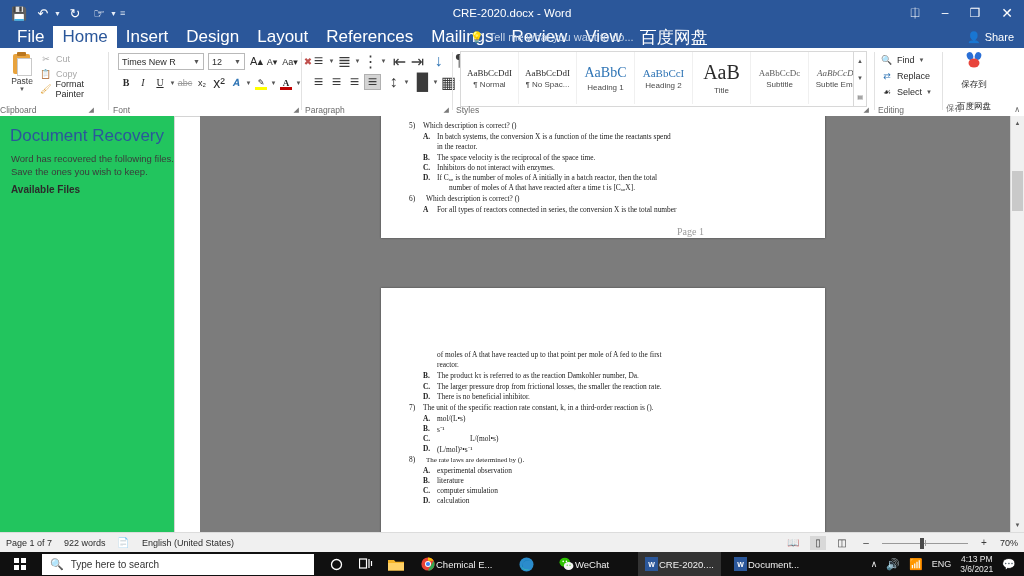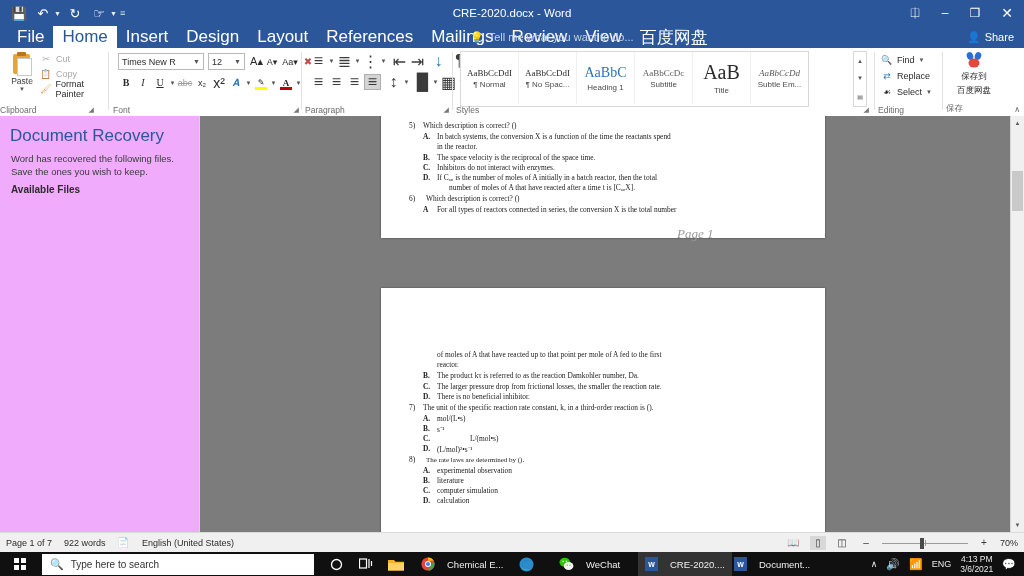--- a/index.html
+++ b/index.html
@@ -149,28 +149,28 @@
     align-items:center; justify-content:space-around; }
   .st-scroll div { font-size:6px; color:#555; }
 
   
   #g-editing { left:878px; width:68px; }
   .edit-item { display:flex; align-items:center; gap:4px; height:16px; font-size:9px; color:#2b2b2b; }
   .edit-caret { font-size:6px; color:#555; }
 
   
   #g-baidu { left:946px; width:56px; }
-  .baidu-btn { position:absolute; left:8px; top:3px; width:40px; display:flex; flex-direction:column; align-items:center; gap:3px; }
+  .baidu-btn { position:absolute; left:8px; top:3px; width:40px; display:flex; flex-direction:column; align-items:center; gap:11px; }
   .baidu-lbl { font-size:8.5px; color:#2b2b2b; line-height:11px; text-align:center; }
   .collapse-ribbon { position:absolute; right:4px; bottom:2px; font-size:8px; color:#666; }
 
   
   .recovery {
-    position:absolute; left:0; top:116px; width:200px; height:416px;
-    background:#f0abfc; border-right:1px solid #d6d6d6; box-sizing:border-box;
+    position:absolute; left:0; top:116px; width:175px; height:416px;
+    background:#22c55e; border-right:1px solid #d6d6d6; box-sizing:border-box;
   }
   .rec-title { position:absolute; left:10px; top:10px; font-size:17px; color:#2b579a; }
   .rec-desc { position:absolute; left:11px; top:36px; width:178px; font-size:9.5px; color:#3b3b3b; line-height:13px; }
   .rec-avail { position:absolute; left:11px; top:68px; font-size:10px; font-weight:bold; color:#2b2b2b; }
   .rec-list {
     position:absolute; left:16px; top:82px; width:168px; height:312px;
     background:#ffffff; border:1px solid #c8c8c8; box-sizing:border-box;
   }
   .rec-file { position:absolute; left:6px; top:6px; width:158px; }
   .rf-row1 { display:flex; align-items:flex-start; gap:5px; }
@@ -191,21 +191,21 @@
   #page1 { top:-50px; height:172px; }
   #page2 { top:172px; height:270px; }
   .doc-text {
     font-family:"Liberation Serif", serif; color:#1a1a1a;
   }
   .qline { position:absolute; font-size:7.4px; line-height:10.3px; white-space:nowrap; }
   .qnum { position:absolute; font-size:7.4px; }
   .opt-l { position:absolute; font-size:7.4px; font-weight:bold; }
   .opt-t { position:absolute; font-size:7.4px; white-space:nowrap; }
   .cont-t { position:absolute; font-size:7.4px; white-space:nowrap; }
-  .pagefoot { position:absolute; font-size:13px; color:#9a9a9a; font-family:"Liberation Serif", serif;font-style:italic; }
+  .pagefoot { position:absolute; font-size:10px; color:#9a9a9a; font-family:"Liberation Serif", serif; }
 
   
   .vscroll { position:absolute; right:0; top:116px; width:14px; height:416px; background:#f0f0f0; border-left:1px solid #d8d8d8; box-sizing:border-box; }
   .vs-arrow { position:absolute; left:0; width:13px; height:14px; display:flex; align-items:center; justify-content:center; font-size:6px; color:#5a5a5a; background:#f0f0f0; }
   .vs-thumb { position:absolute; left:1px; top:55px; width:11px; height:40px; background:#c9c9c9; }
 
   
   .statusbar {
     position:absolute; left:0; top:532px; width:1024px; height:20px;
     background:#f0f0f0; border-top:1px solid #dcdcdc; box-sizing:border-box;
@@ -224,21 +224,21 @@
   .tb-start { position:absolute; left:0; top:0; width:40px; height:24px; display:flex; align-items:center; justify-content:center; }
   .winlogo { width:12px; height:12px; display:grid; grid-template-columns:1fr 1fr; grid-template-rows:1fr 1fr; gap:1.5px; }
   .winlogo div { background:#ffffff; }
   .tb-search {
     position:absolute; left:42px; top:2px; width:272px; height:21px; background:#ffffff;
     display:flex; align-items:center; gap:7px; padding-left:8px; box-sizing:border-box;
     font-size:10px; color:#333;
   }
   .tb-icon { position:absolute; top:0; height:24px; display:flex; align-items:center; justify-content:center; }
   .tb-app {
-    position:absolute; top:0; height:24px; display:flex; align-items:center; gap:12px;
+    position:absolute; top:0; height:24px; display:flex; align-items:center; gap:1px;
     padding:0 7px; font-size:9.5px; color:#f0f0f0; box-sizing:border-box;
   }
   .tb-app.active { background:#333333; }
   .wordico { width:13px; height:14px; background:#2b579a; color:#fff; font-size:7px; font-weight:bold;
     display:flex; align-items:center; justify-content:center; flex:none; }
   .tb-tray { position:absolute; right:0; top:0; height:24px; display:flex; align-items:center; gap:9px; padding-right:8px; font-size:9px; color:#e8e8e8; }
   .tray-clock { display:flex; flex-direction:column; align-items:center; line-height:10px; font-size:8.5px; }
 </style>
 </head>
 <body>
@@ -395,26 +395,30 @@
         </div>
         <div class="stitem">
           <span class="st-sample" style="font-size:9px;">AaBbCcDdI</span>
           <span class="st-name">¶ No Spac...</span>
         </div>
         <div class="stitem">
           <span class="st-sample" style="font-size:14px; color:#2e74b5;">AaBbC</span>
           <span class="st-name">Heading 1</span>
         </div>
         <div class="stitem">
-          <span class="st-sample" style="font-size:9px; color:#5a5a5a;">AaBbCcDc</span>
-          <span class="st-name">Subtitle</span>
+          <span class="st-sample" style="font-size:11px; color:#2e74b5;">AaBbCcI</span>
+          <span class="st-name">Heading 2</span>
         </div>
         <div class="stitem">
           <span class="st-sample" style="font-size:20px;">AaB</span>
           <span class="st-name">Title</span>
+        </div>
+        <div class="stitem">
+          <span class="st-sample" style="font-size:9px; color:#5a5a5a;">AaBbCcDc</span>
+          <span class="st-name">Subtitle</span>
         </div>
         <div class="stitem">
           <span class="st-sample" style="font-size:9px; color:#5a5a5a; font-style:italic;">AaBbCcDd</span>
           <span class="st-name">Subtle Em...</span>
         </div>
       </div>
       <div class="st-scroll">
         <div>▲</div>
         <div>▼</div>
         <div>▤</div>

